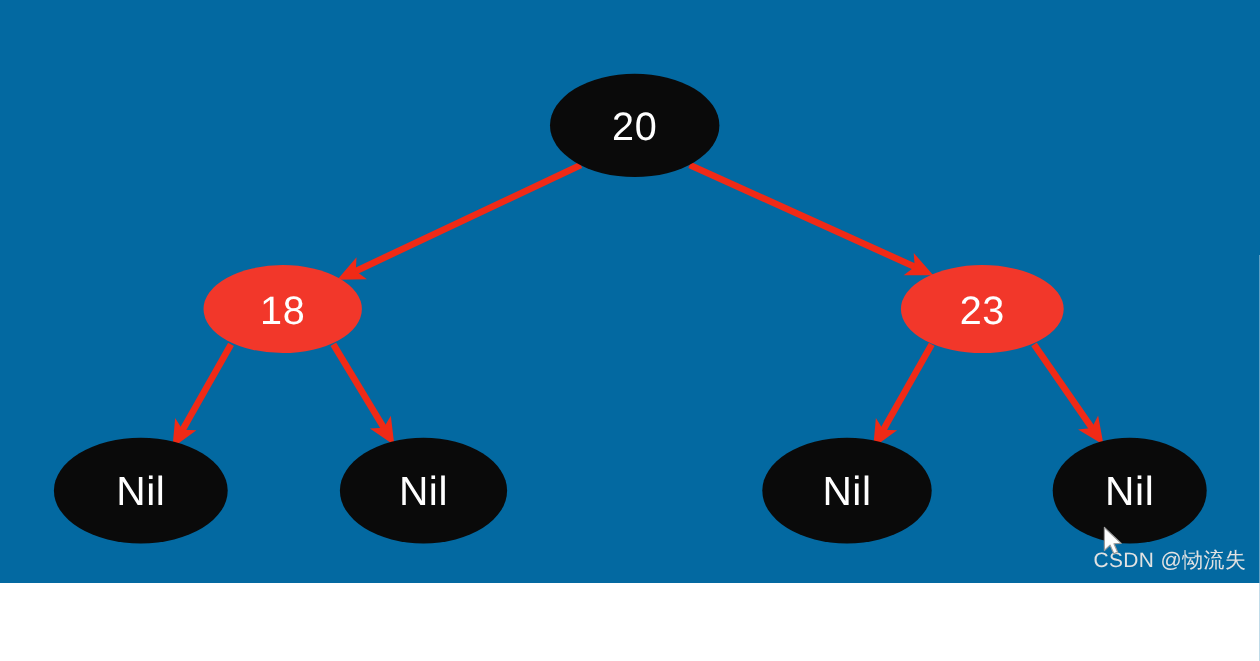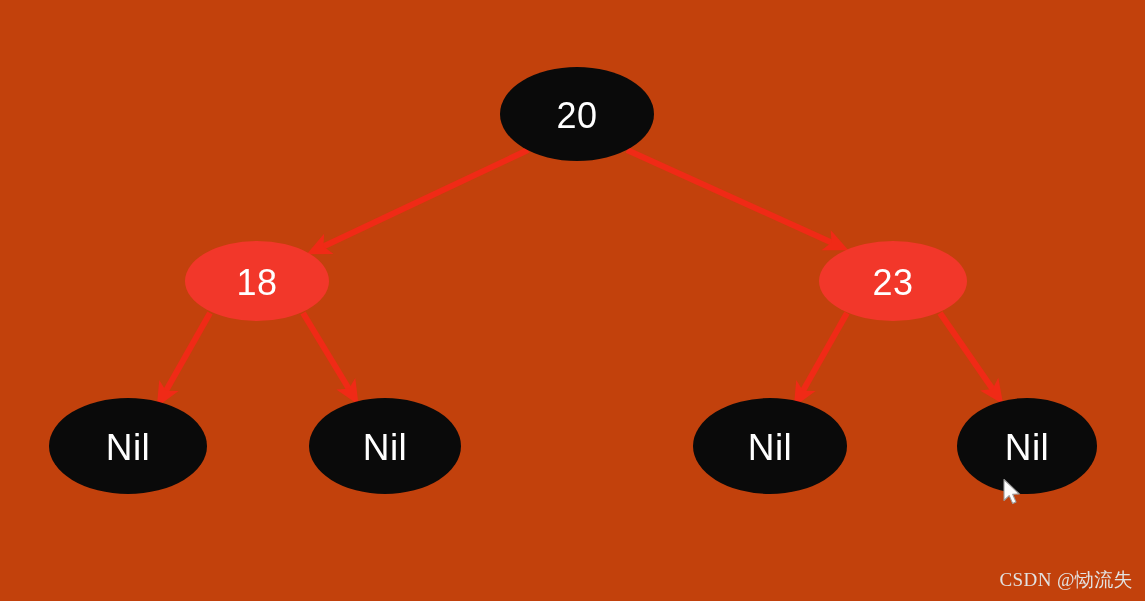--- a/index.html
+++ b/index.html
@@ -12,22 +12,22 @@
     height: 601px;
     overflow: hidden;
     font-family: "Liberation Sans", sans-serif;
     position: relative;
   }
 
   #canvas {
     position: absolute;
     left: 0; top: 0;
     width: 1145px;
-    height: 601px;
-    background: #c2410c;
+    height: 530px;
+    background: #0369a1;
     text-align: right;
   }
 
   #tree-svg {
     position: absolute;
     left: 0; top: 0;
     width: 1145px;
     height: 601px;
     display: block;
   }
@@ -48,21 +48,21 @@
     font-size: 37px;
     letter-spacing: 0.5px;
   }
 
   .watermark {
     position: absolute;
     right: 12px;
     bottom: 8px;
     color: #e2e2e2;
     font-size: 19px;
-    font-family: Liberation Serif, serif;
+    font-family: Liberation Sans, sans-serif;
     letter-spacing: 0.4px;
     white-space: nowrap;
     user-select: none;
   }
 
   #cursor {
     position: absolute;
     left: 1002px;
     top: 478px;
     width: 22px;

